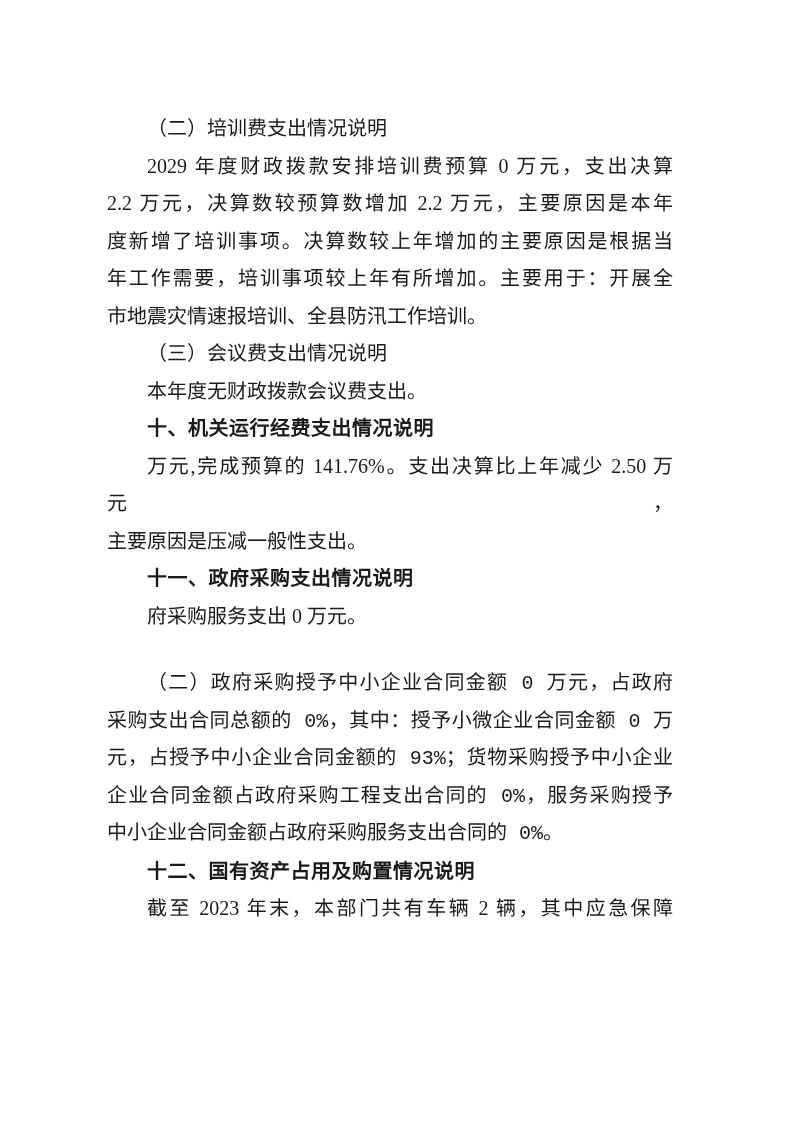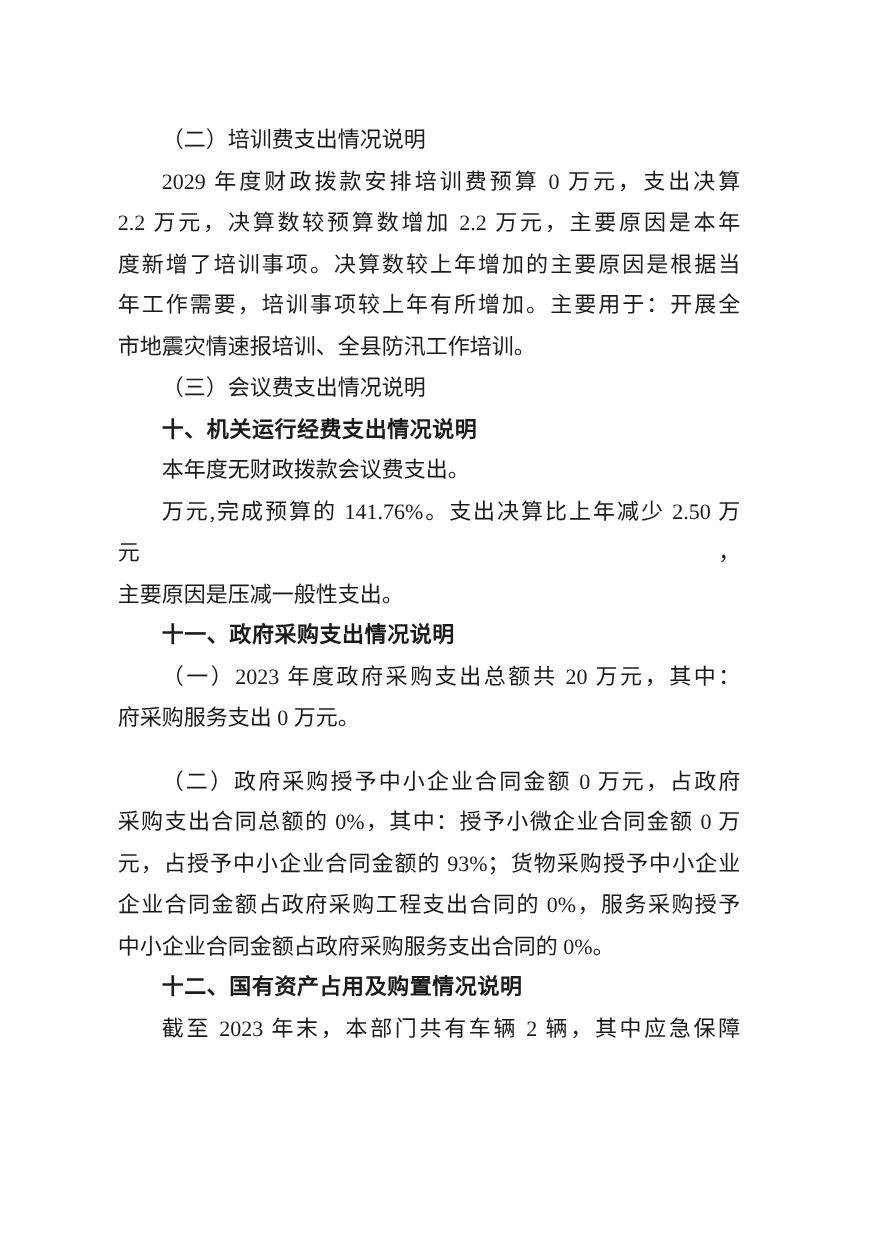--- a/index.html
+++ b/index.html
@@ -51,38 +51,37 @@
       <div class="block body">
         <div class="line just">2029 年度财政拨款安排培训费预算 0 万元，支出决算</div>
         <div class="line just">2.2 万元，决算数较预算数增加 2.2 万元，主要原因是本年</div>
         <div class="line just">度新增了培训事项。决算数较上年增加的主要原因是根据当</div>
         <div class="line just">年工作需要，培训事项较上年有所增加。主要用于：开展全</div>
         <div class="line">市地震灾情速报培训、全县防汛工作培训。</div>
       </div>
       <div class="block body">
         <div class="line">（三）会议费支出情况说明</div>
       </div>
+      <div class="block body">
+        <div class="line">本年度无财政拨款会议费支出。</div>
+      </div>
       <div class="block heading">
         <div class="line">十、机关运行经费支出情况说明</div>
-      </div>
-      <div class="block body">
-        <div class="line">本年度无财政拨款会议费支出。</div>
       </div>
       <div class="block body">
         <div class="line just">万元,完成预算的 141.76%。支出决算比上年减少 2.50 万元，</div>
         <div class="line">主要原因是压减一般性支出。</div>
       </div>
       <div class="block heading">
         <div class="line">十一、政府采购支出情况说明</div>
       </div>
       <div class="block body">
-        <div class="line just">（一）2023 年度政府采购支出总额共 20 万元，其中：</div>
         <div class="line">府采购服务支出 0 万元。</div>
       </div>
-      <div class="block body" style="margin-top: 20px;">
+      <div class="block body" style="margin-top: 30px; font-family: Liberation Mono, monospace;">
         <div class="line just">（二）政府采购授予中小企业合同金额 0 万元，占政府</div>
         <div class="line just">采购支出合同总额的 0%，其中：授予小微企业合同金额 0 万</div>
         <div class="line just">元，占授予中小企业合同金额的 93%；货物采购授予中小企业</div>
         <div class="line just">企业合同金额占政府采购工程支出合同的 0%，服务采购授予</div>
         <div class="line">中小企业合同金额占政府采购服务支出合同的 0%。</div>
       </div>
       <div class="block heading">
         <div class="line">十二、国有资产占用及购置情况说明</div>
       </div>
       <div class="block body">

